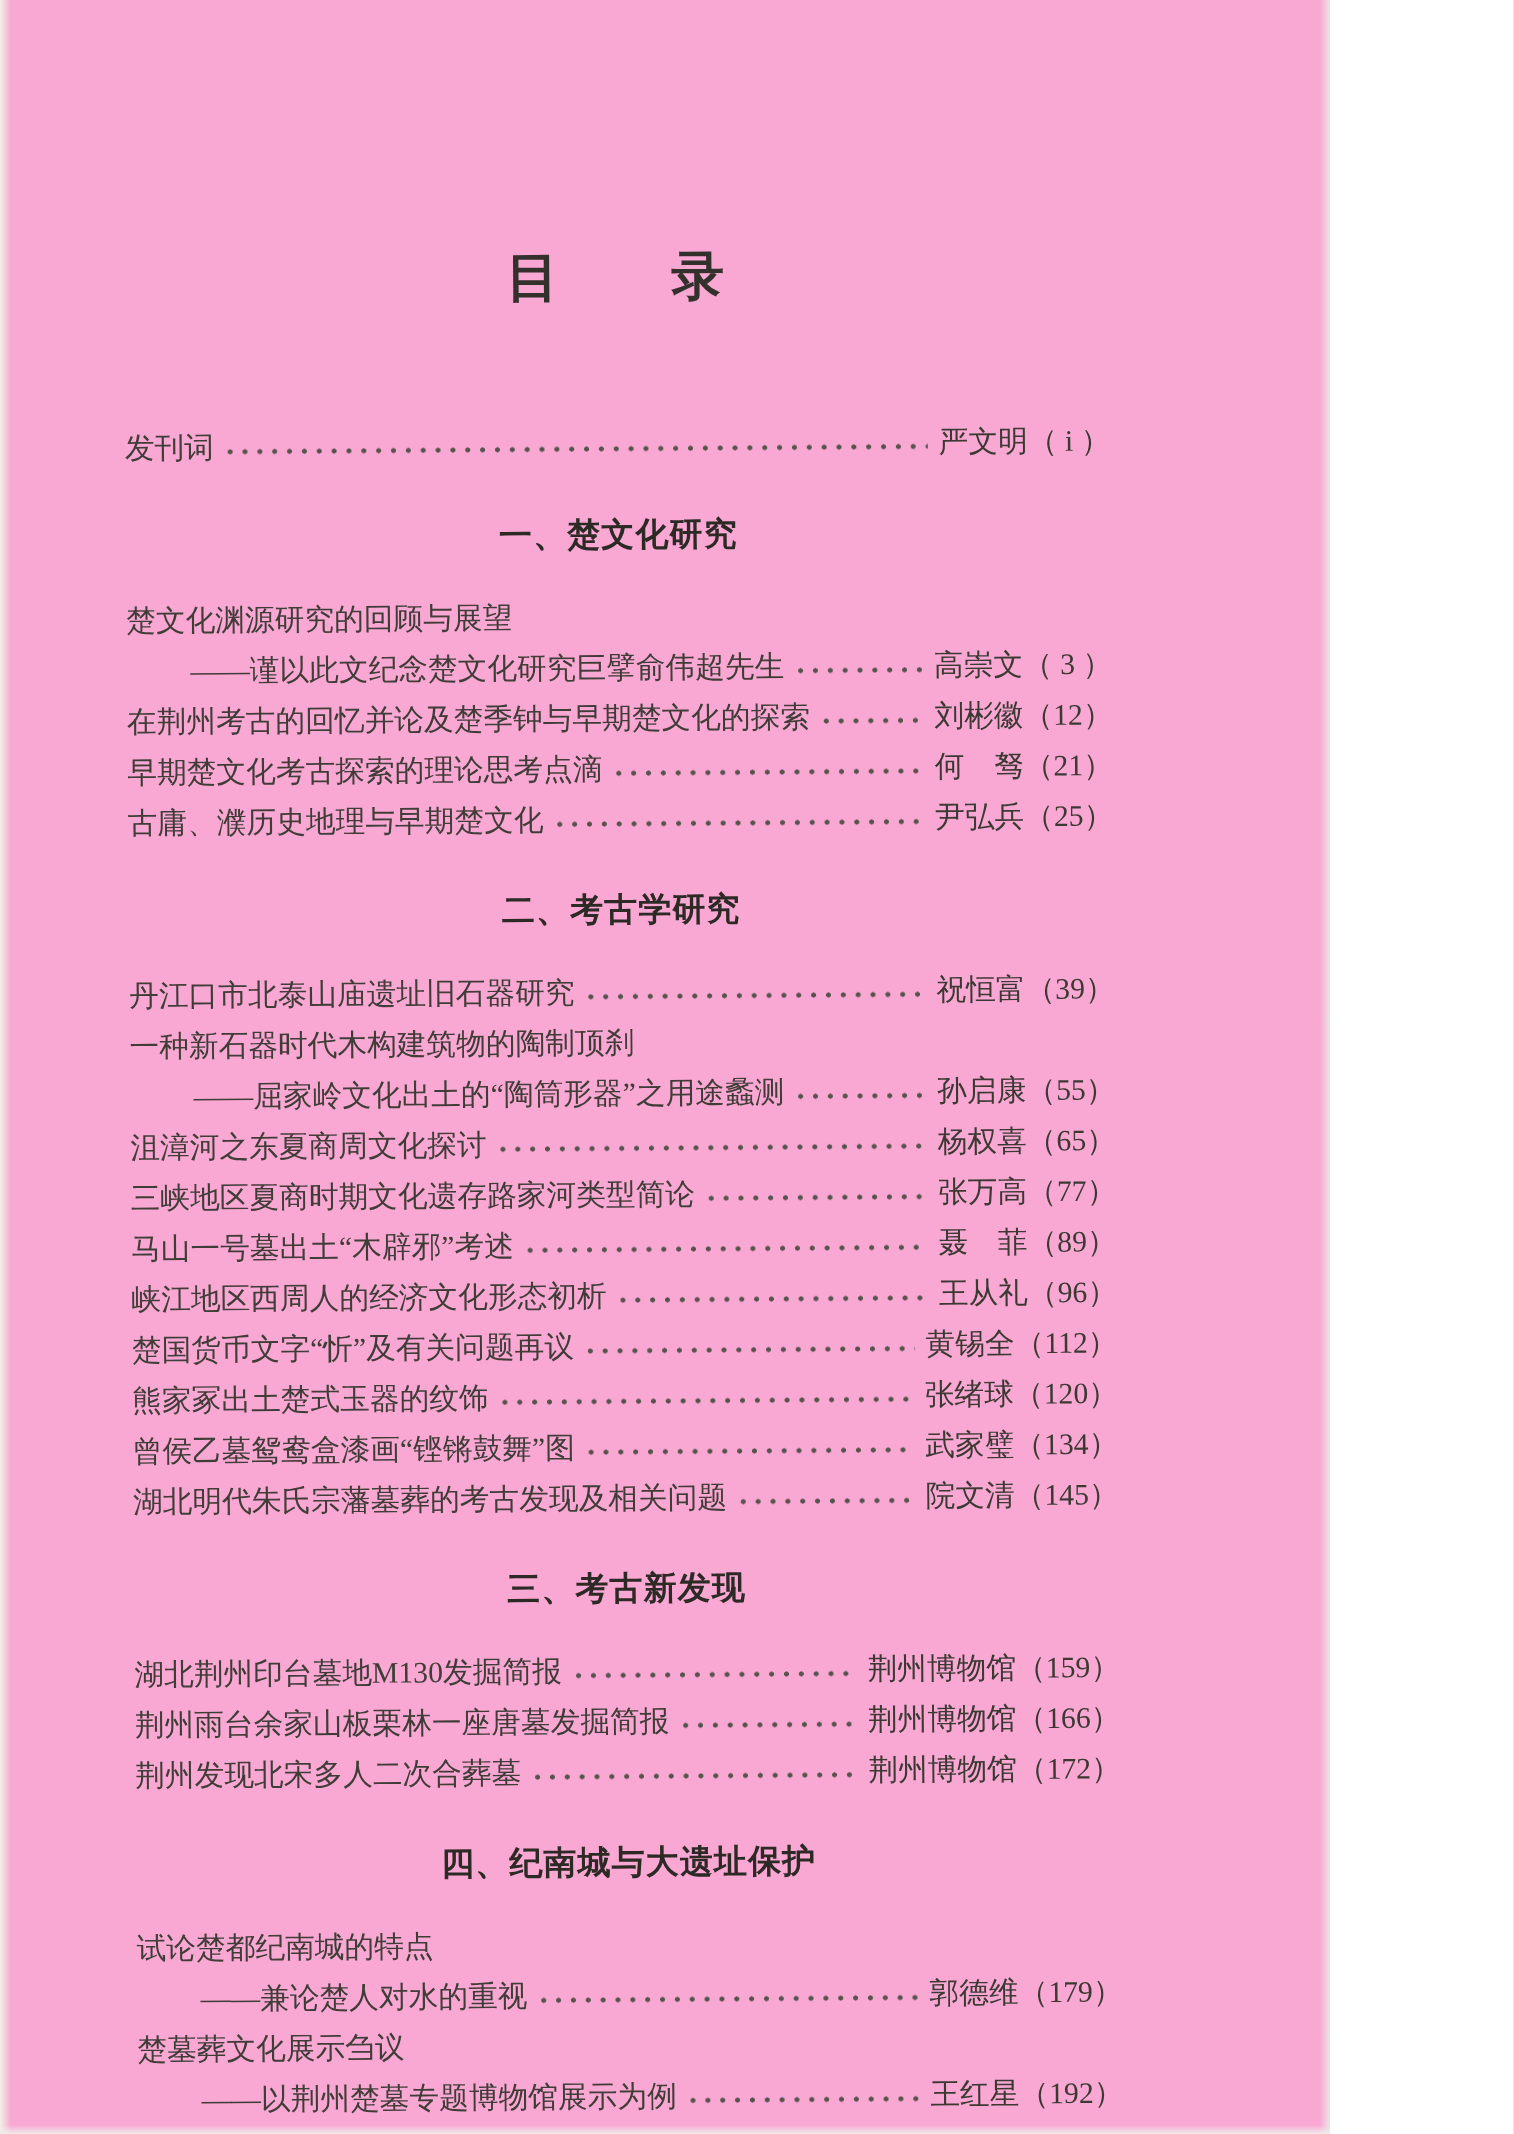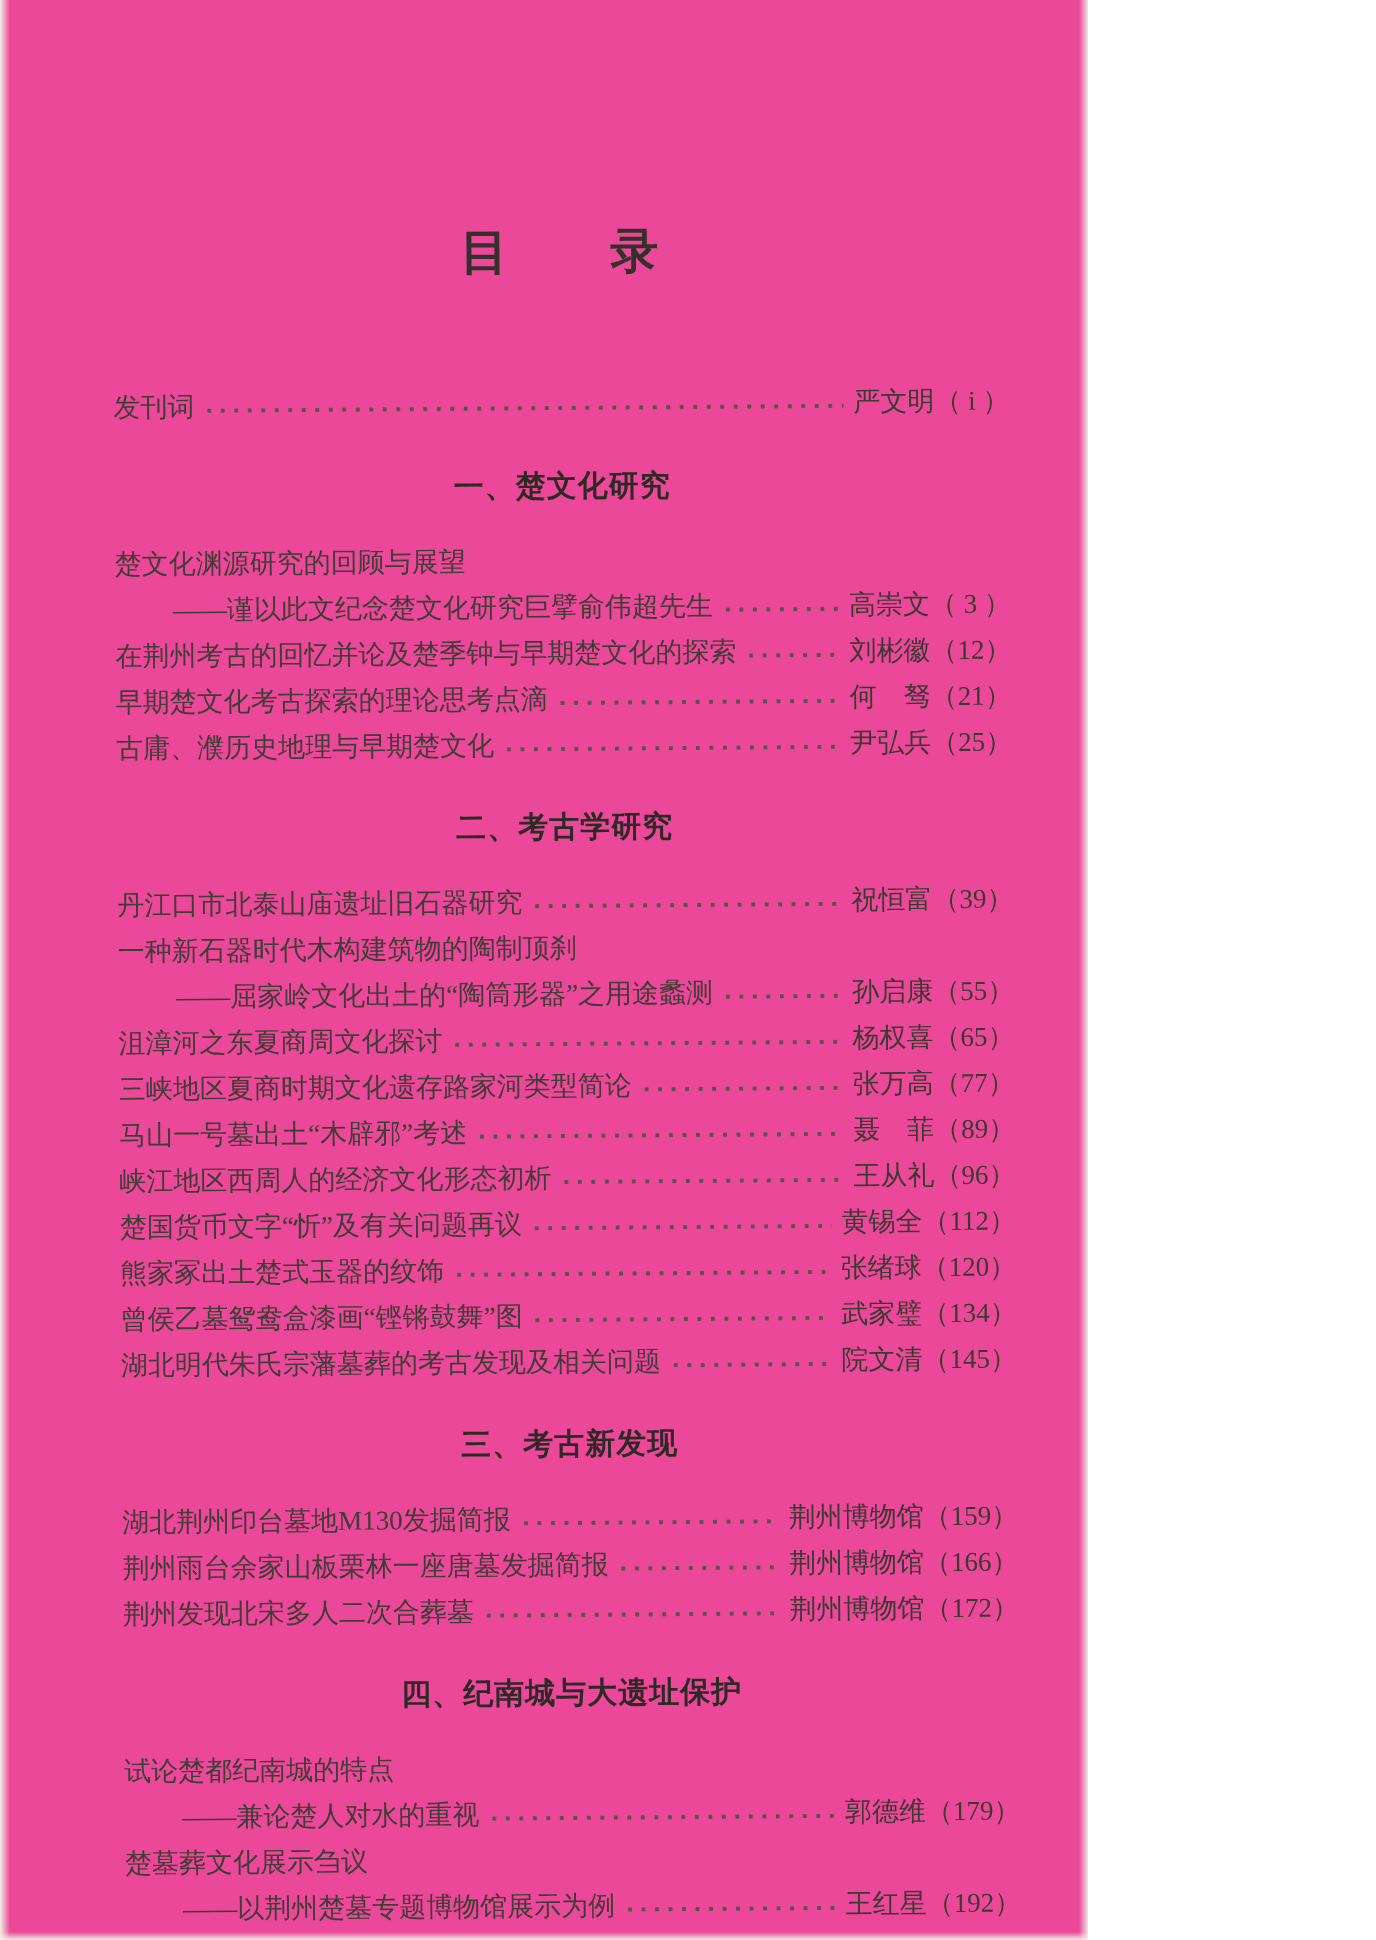--- a/index.html
+++ b/index.html
@@ -4,22 +4,22 @@
 <style>
   html,body { margin:0; padding:0; }
   body {
     width:1376px; height:1940px;
     background:#ffffff;
     font-family:"Liberation Serif","DejaVu Serif",serif;
     overflow:hidden;
   }
   .page {
     position:relative;
-    width:1088px; height:1940px;
-    background:#ec4899;
+    width:1209px; height:1940px;
+    background:#f9a8d4;
   }
   .edge-left {
     position:absolute; left:0; top:0; width:10px; height:100%;
     background:linear-gradient(to right, #f3efe7, rgba(255,255,255,0));
   }
   .edge-right {
     position:absolute; right:0; top:0; width:9px; height:100%;
     background:linear-gradient(to left, #e9e7e3, rgba(255,255,255,0));
   }
   .edge-bottom {

